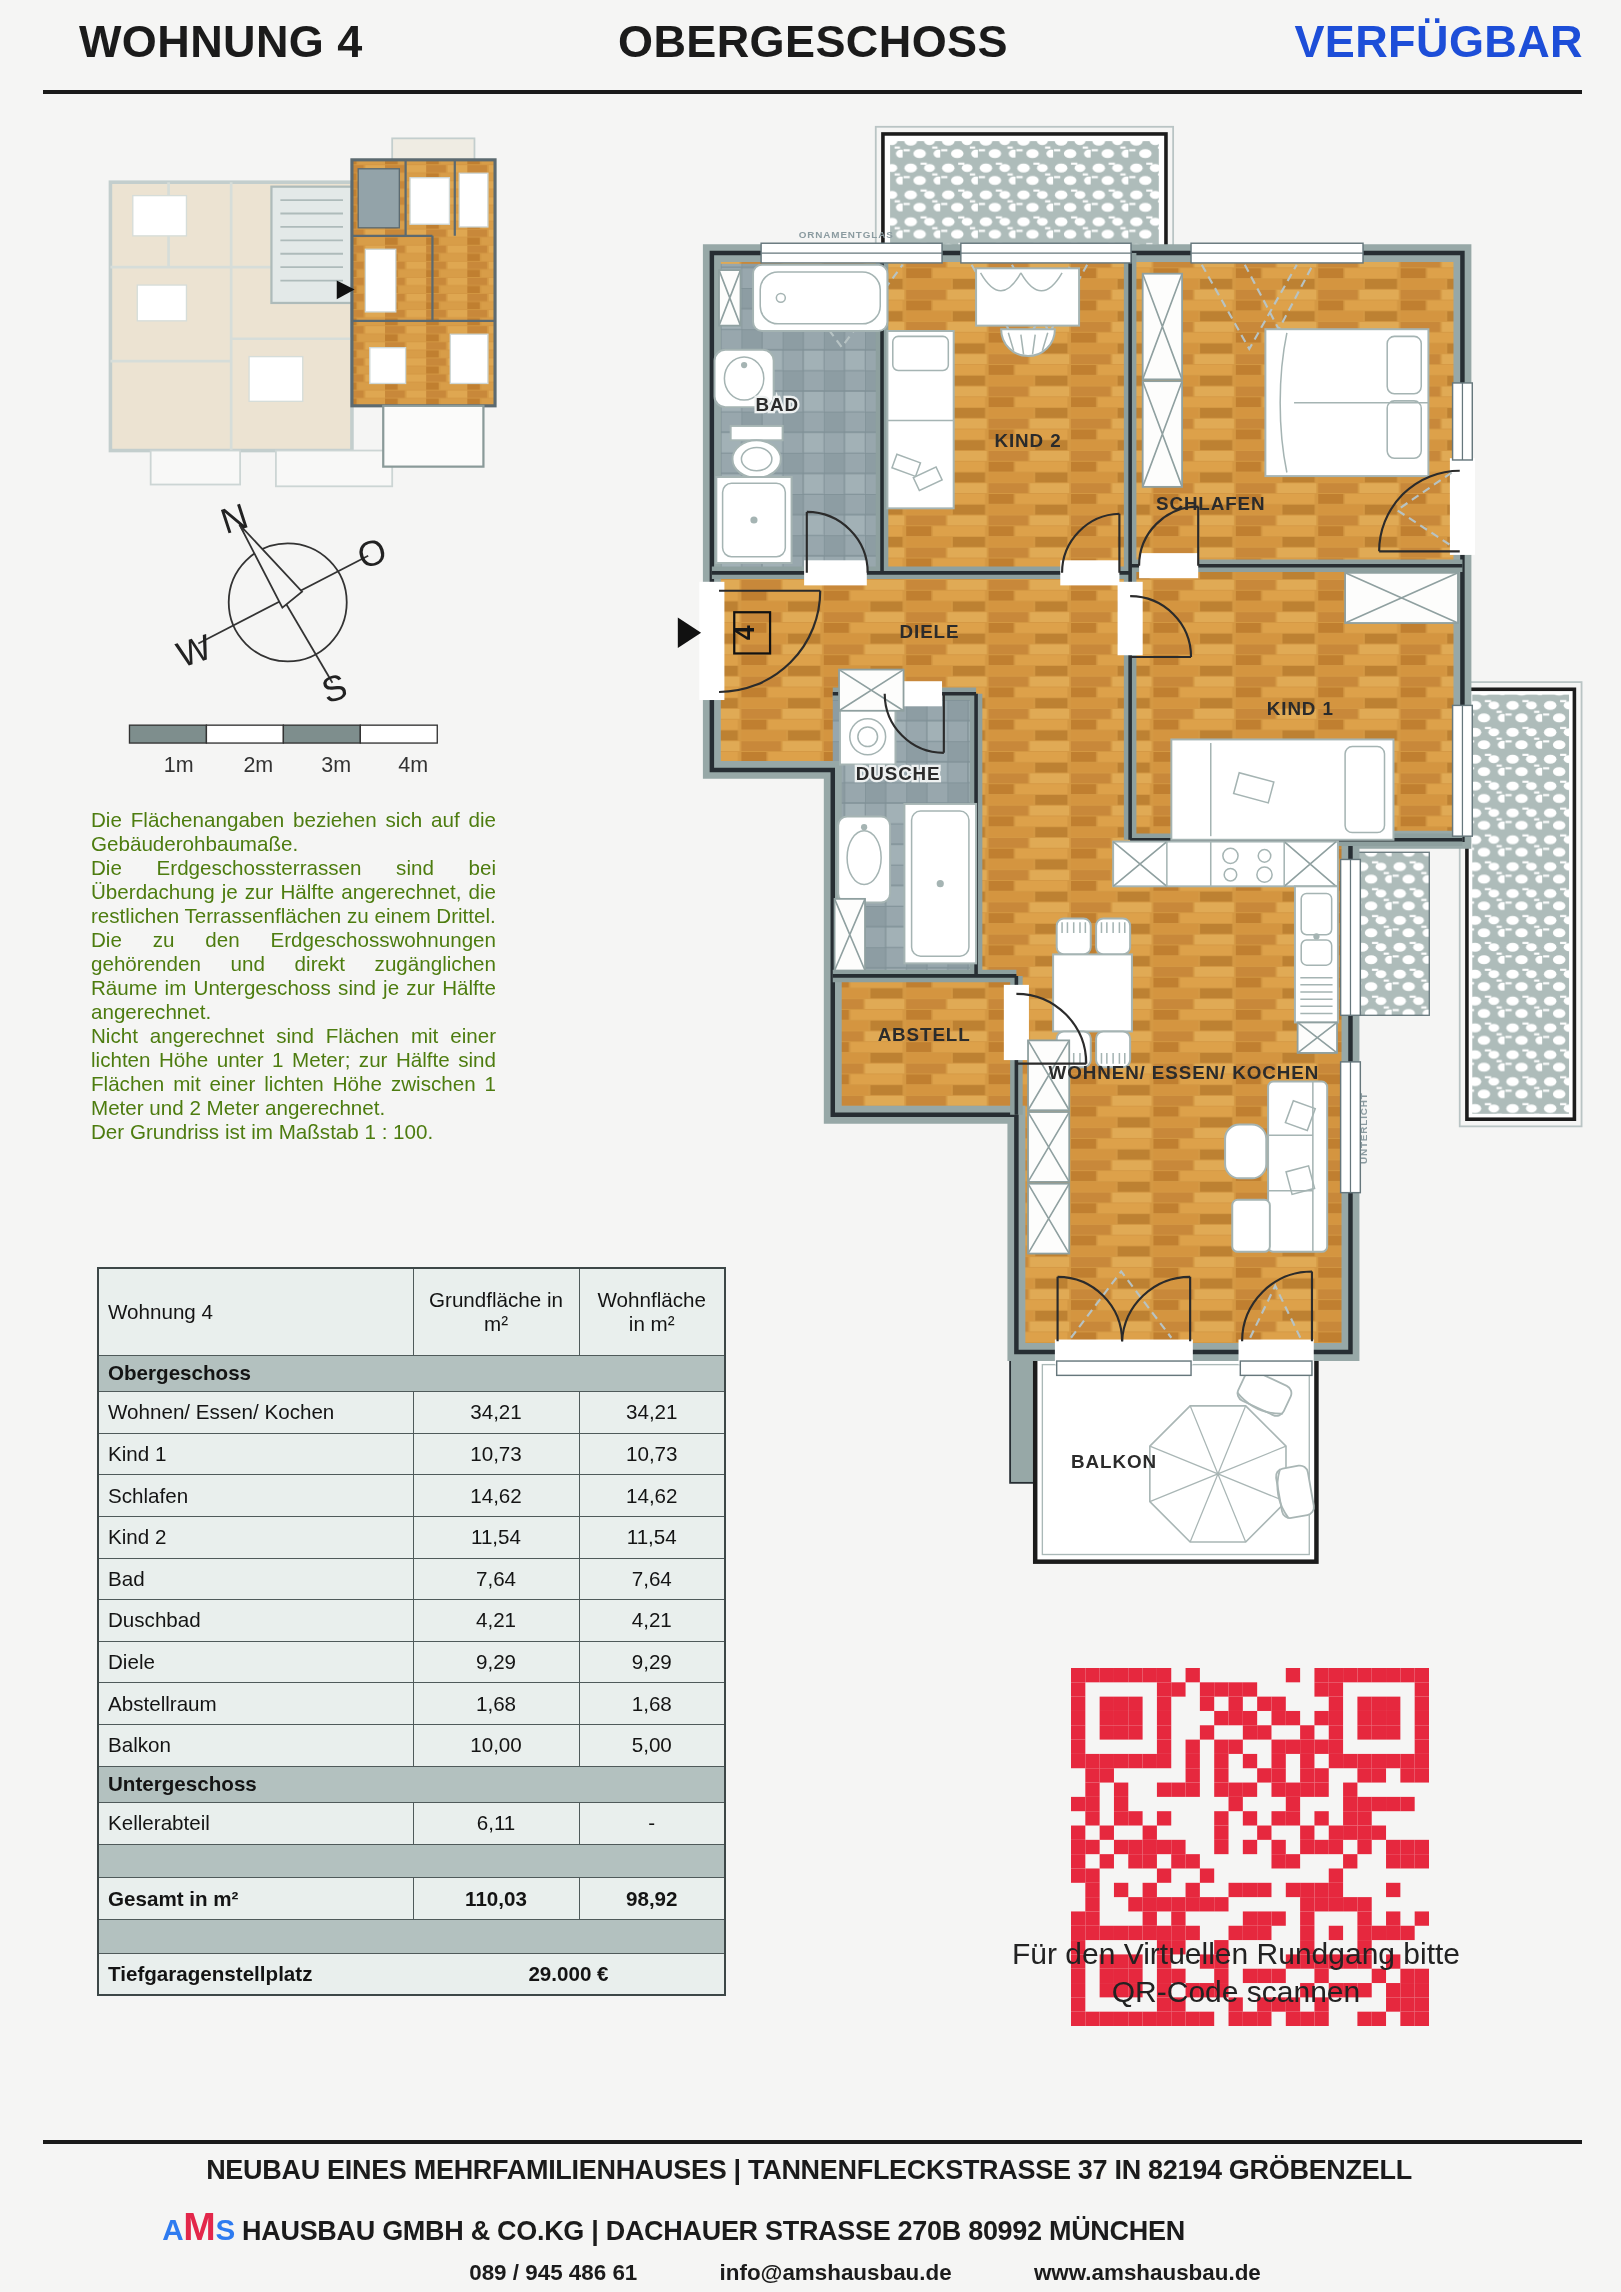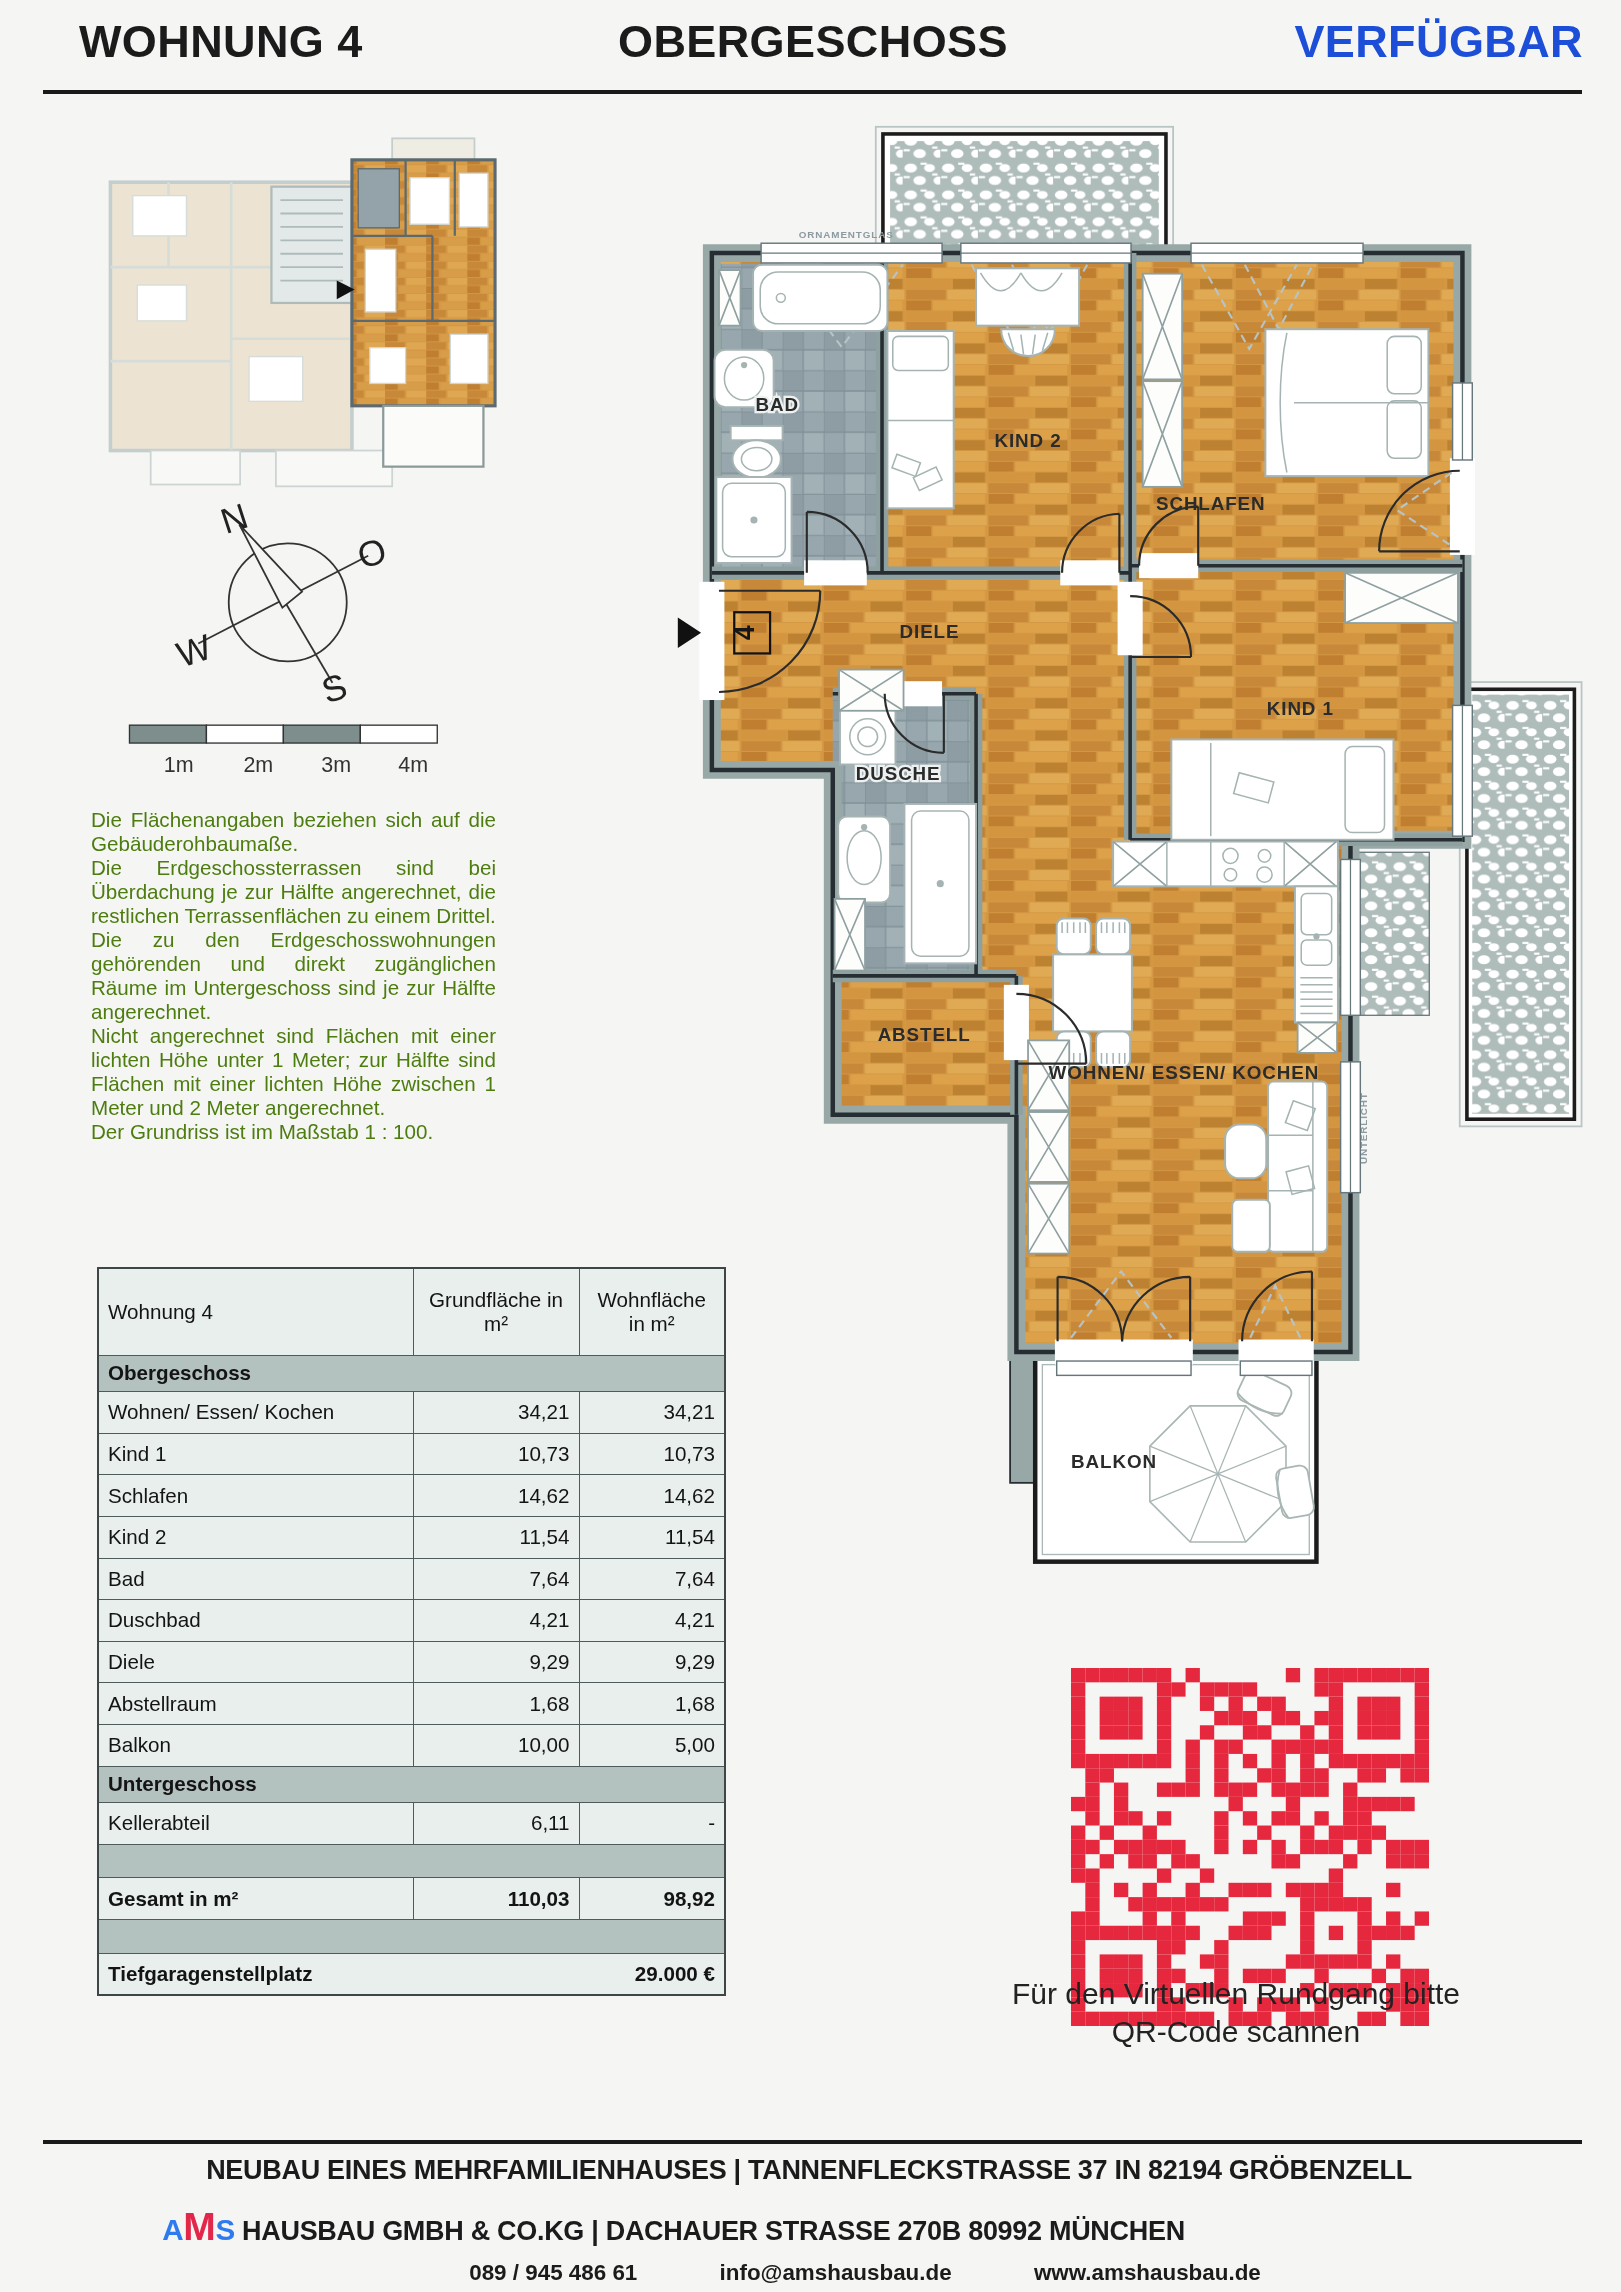--- a/index.html
+++ b/index.html
@@ -18,30 +18,30 @@
   
   table.areas{position:absolute;left:97px;top:1267px;width:627px;border-collapse:collapse;
       table-layout:fixed;font-size:20.6px;color:#141414;}
   table.areas td,table.areas th{border:1.8px solid #4f5a5a;background:#e9efed;padding:1.8px 9px;
       font-weight:normal;overflow:hidden;}
   table.areas{border:2.7px solid #3d4747;}
   table.areas th{height:82px;text-align:center;vertical-align:middle;line-height:1.15;}
   table.areas th.first{text-align:left;}
   table.areas td{height:37px;}
   table.areas td.lbl{text-align:left;}
-  table.areas td.num{text-align:right;margin-left:43px;}
+  table.areas td.num{text-align:center;margin-left:43px;}
   table.areas tr.sec td{background:#b3c1bf;font-weight:bold;height:32px;}
   table.areas tr.spacer td{background:#b3c1bf;height:29px;}
   table.areas tr.total td{font-weight:bold;}
   table.areas tr.price td{font-weight:bold;}
   table.areas td.noline-r{border-right:none;}
   table.areas td.noline-l{border-left:none;}
   
   .qr-wrap{left:1071px;top:1668px;width:358px;height:358px;}
-  .qr-caption{left:878px;top:1975px;width:716px;text-align:center;font-size:30px;line-height:38px;color:#222;}
+  .qr-caption{left:878px;top:1935px;width:716px;text-align:center;font-size:30px;line-height:38px;color:#222;}
   
   .f-line1{left:0;top:2155px;width:1618px;text-align:center;font-weight:bold;font-size:27px;letter-spacing:-0.3px;}
   .f-line2{left:0;top:2205px;width:1347px;text-align:center;font-weight:bold;font-size:27px;letter-spacing:-0.3px;}
   .f-line2 .bA{font-size:29.6px;color:#2e7bf0;}
   .f-line2 .bM{font-size:39px;color:#e3274a;}
   .f-line2 .bS{font-size:29.6px;color:#2e7bf0;}
   .f-line3{left:54px;top:2260px;width:1622px;text-align:center;font-weight:bold;font-size:22.4px;}
   .f-line3 span{margin:0 38px;}
   
   .rlbl{font-family:"Liberation Sans",sans-serif;font-weight:700;font-size:21px;fill:#2b2b2b;

